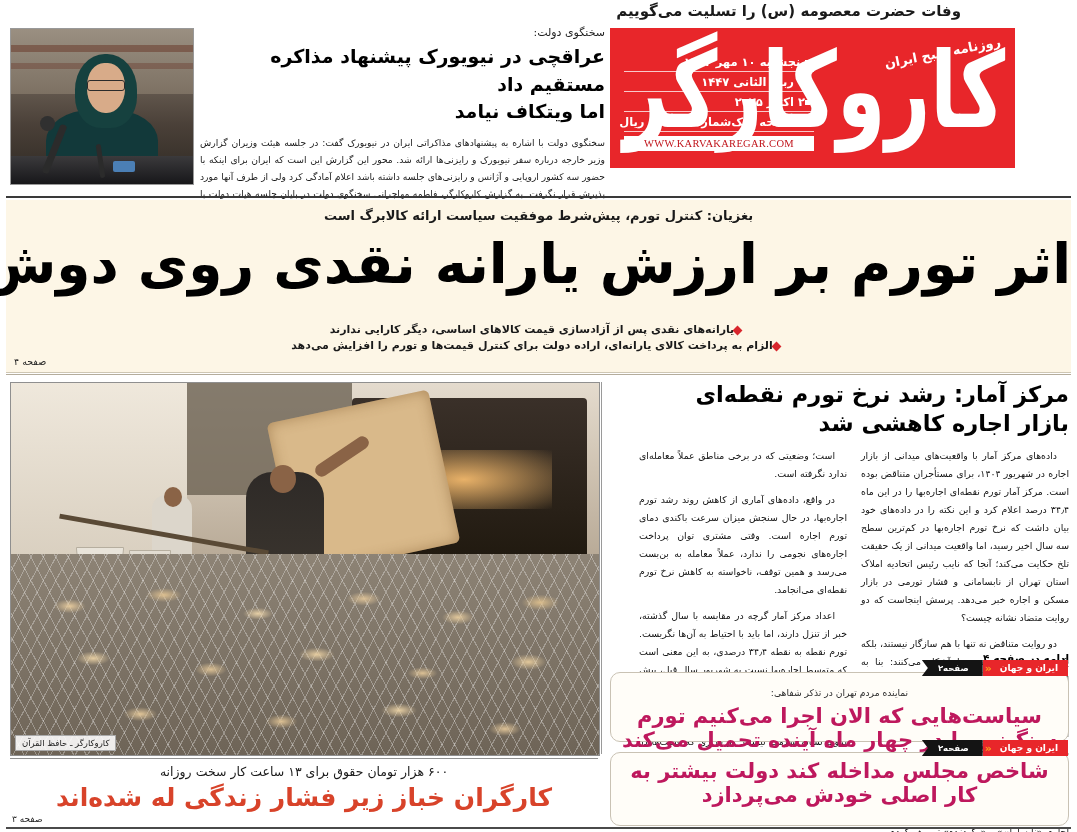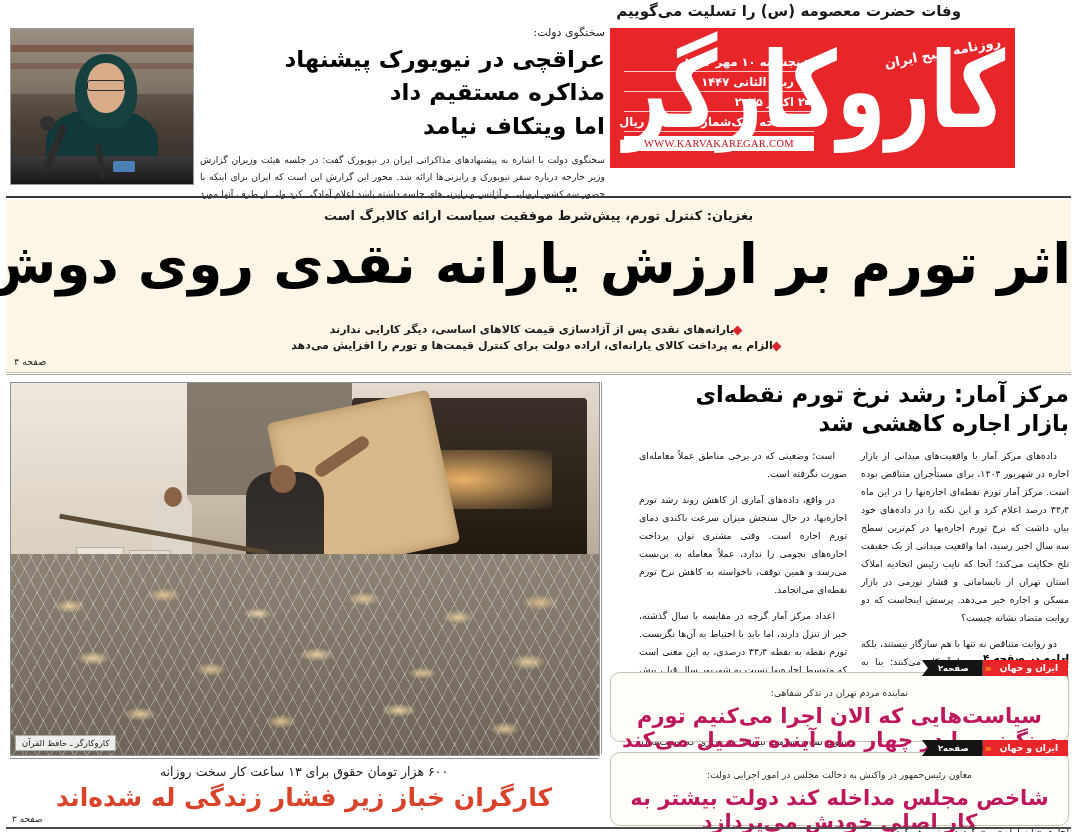--- a/index.html
+++ b/index.html
@@ -124,21 +124,21 @@
     background:#4b7fb5;border-radius:2px;
   }
   .tl-col{
     position:absolute;left:200px;right:472px;top:26px;
     text-align:right;direction:rtl;
   }
   .tl-kicker{
     font-size:11px;color:#222;margin:0 0 4px 0;font-weight:normal;
   }
   .tl-head{
-    font-size:23px;font-weight:bold;line-height:1.45;color:#000;
+    font-size:19px;font-weight:bold;line-height:1.45;color:#000;
     margin:0 0 8px 0;
   }
   .tl-body{
     font-size:9.2px;line-height:1.85;color:#1a1a1a;text-align:justify;
     text-align-last:right;
   }
   .tl-cont{
     font-size:10px;font-weight:bold;color:#000;margin-top:4px;text-align:right;
   }
 
@@ -470,21 +470,21 @@
 
   <div class="rcol">
     <div class="rcol-head">مرکز آمار: رشد نرخ تورم نقطه‌ای بازار اجاره کاهشی شد</div>
     <div class="rcol-cols">
       <div class="rcol-c">
         <p>داده‌های مرکز آمار با واقعیت‌های میدانی از بازار اجاره در شهریور ۱۴۰۴، برای مستأجران متناقض بوده است. مرکز آمار تورم نقطه‌ای اجاره‌بها را در این ماه ۳۴٫۴ درصد اعلام کرد و این نکته را در داده‌های خود بیان داشت که نرخ تورم اجاره‌بها در کم‌ترین سطح سه سال اخیر رسید، اما واقعیت میدانی از یک حقیقت تلخ حکایت می‌کند؛ آنجا که نایب رئیس اتحادیه املاک استان تهران از نابسامانی و فشار تورمی در بازار مسکن و اجاره خبر می‌دهد. پرسش اینجاست که دو روایت متضاد نشانه چیست؟</p>
         <p>دو روایت متناقض نه تنها با هم سازگار نیستند، بلکه یک حقیقت هشداردهنده را آشکار می‌کنند: بنا به اظهارات کارشناسان اقتصادی، هنگامی سرعت رشد قیمت‌ها کند می‌شود، به معنای بهبود وضعیت نیست، بلکه نشان‌دهنده ورود بازار به یک کمای عمیق ناشی از قیمت‌های غیرقابل تحمل است، که دیگر نه تقاضایی وجود دارد و نه عرضه‌ای.</p>
         <p>داوود بیگی‌نژاد نایب رئیس اتحادیه املاک در مصاحبه خود با خبرگزاری مهر بر همین نکته انگشت گذاشته و بازار را در هر دو بخش خرید و فروش و اجاره، «نابسامان» و «رکودزده» توصیف کرده</p>
       </div>
       <div class="rcol-c">
-        <p>است؛ وضعیتی که در برخی مناطق عملاً معامله‌ای صورت نگرفته است.</p>
+        <p>است؛ وضعیتی که در برخی مناطق عملاً معامله‌ای ندارد نگرفته است.</p>
         <p>در واقع، داده‌های آماری از کاهش روند رشد تورم اجاره‌بها، در حال سنجش میزان سرعت باکندی دمای تورم اجاره است. وقتی مشتری توان پرداخت اجاره‌های نجومی را ندارد، عملاً معامله به بن‌بست می‌رسد و همین توقف، ناخواسته به کاهش نرخ تورم نقطه‌ای می‌انجامد.</p>
         <p>اعداد مرکز آمار گرچه در مقایسه با سال گذشته، خبر از تنزل دارند، اما باید با احتیاط به آن‌ها نگریست. تورم نقطه به نقطه ۳۴٫۴ درصدی، به این معنی است که متوسط اجاره‌بها نسبت به شهریور سال قبل، بیش از یک سوم افزایش یافته است. کاهش این نرخ از ۴۲٫۳ درصد سال گذشته، هرچند کمتر از تورم عمومی (شاخص کل قیمت مصرف‌کننده) است، اما این تنزل لزوماً نشانه سلامت نیست. در بازاری که قیمت‌ها در سال‌های متوالی به سقف خود چسبیده‌اند و توان مالی اکثریت جامعه را مدت‌هاست از مدار خارج کرده‌اند، «کاهش سرعت رشد» یک پدیده رایج است که ریشه در انجماد معاملات دارد.</p>
       </div>
     </div>
     <div class="rcol-cont">ادامه در صفحه ۴</div>
   </div>
 
   <div class="nbox nbox1">
     <div class="nb-tag">
       <span class="nb-tag-red">ایران و جهان</span>
@@ -494,19 +494,18 @@
     <div class="nb-kicker">نماینده مردم تهران در تذکر شفاهی:</div>
     <div class="nb-head">سیاست‌هایی که الان اجرا می‌کنیم تورم سنگینی را در چهار ماه آینده تحمیل می‌کند</div>
   </div>
 
   <div class="nbox nbox2">
     <div class="nb-tag">
       <span class="nb-tag-red">ایران و جهان</span>
       <span class="nb-tag-chev">«</span>
       <span class="nb-tag-black">صفحه۲</span>
     </div>
-    <div class="nb-kicker">معاون رئیس‌جمهور در واکنش به دخالت مجلس در امور اجرایی دولت:</div>
     <div class="nb-head">شاخص مجلس مداخله کند دولت بیشتر به کار اصلی خودش می‌پردازد</div>
   </div>
 
   <div class="bottom-rule"></div>
 
 </div>
 
 </body></html>

